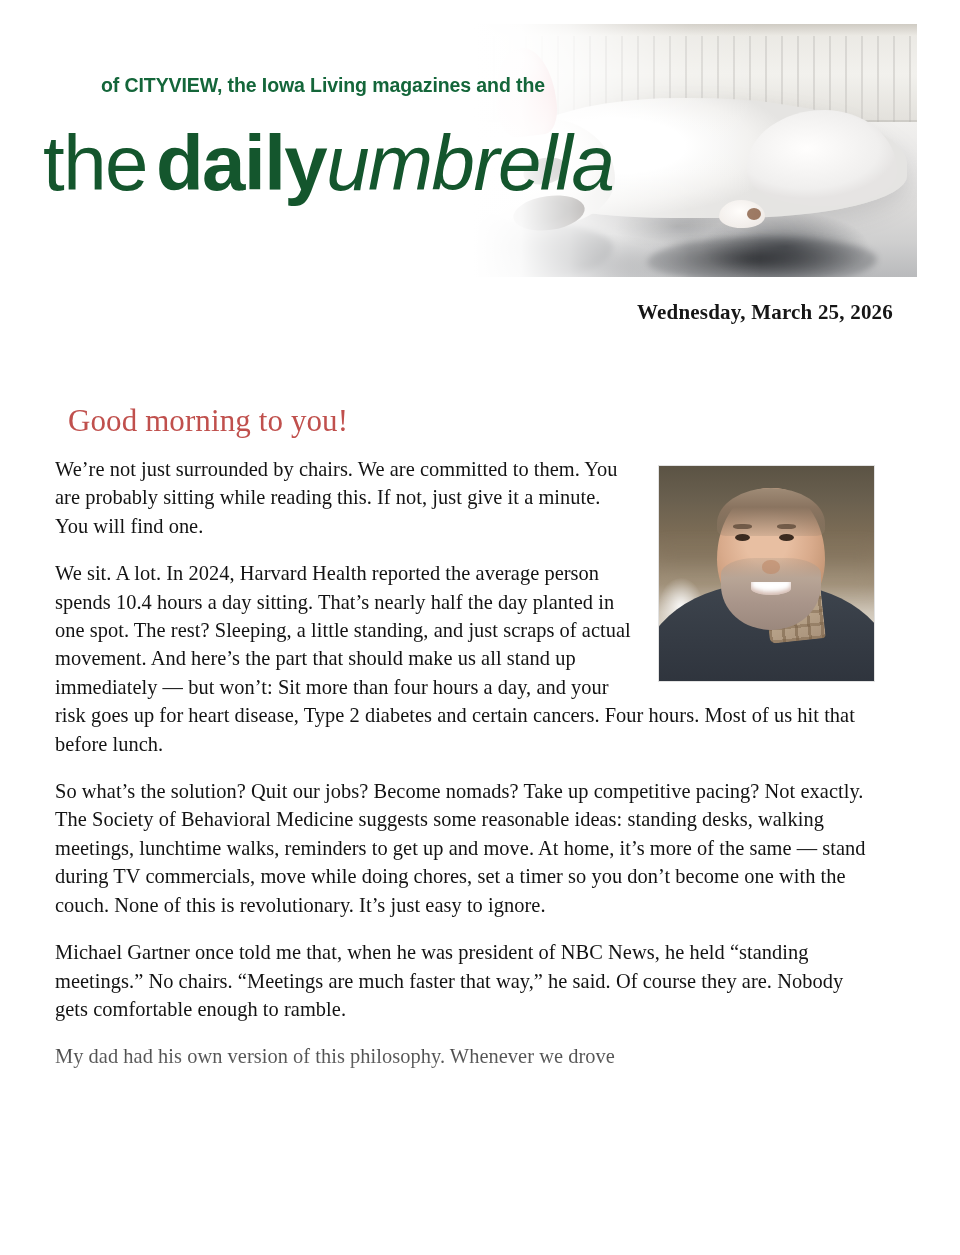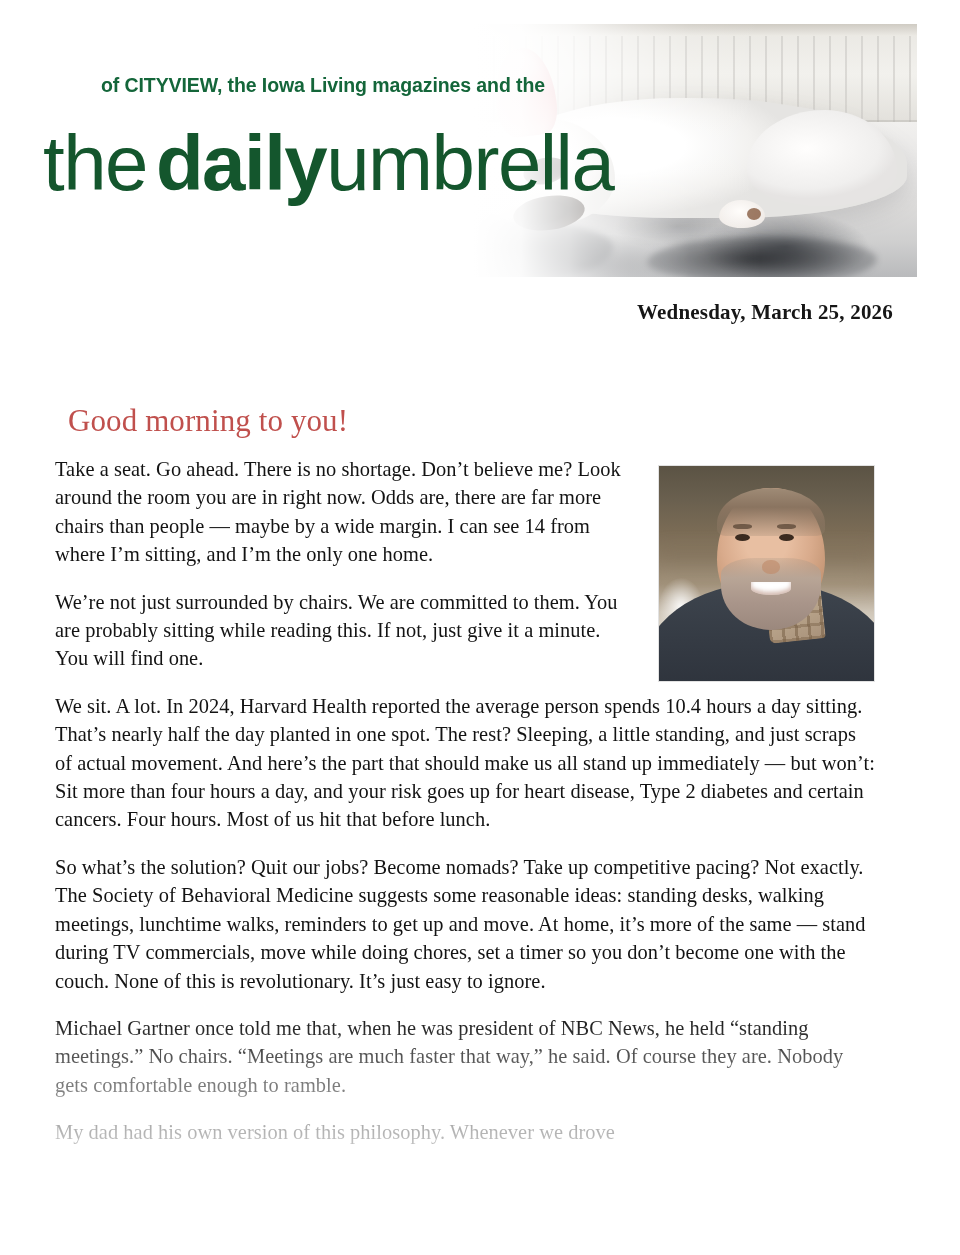--- a/index.html
+++ b/index.html
@@ -190,21 +190,21 @@
     font-family: "Liberation Sans", "DejaVu Sans", sans-serif;
     font-size: 78px;
     line-height: 86px;
     color: #14562d;
     margin-top: 20px;
     white-space: nowrap;
     letter-spacing: -1.5px;
   }
   .logo-the  { font-weight: 400; }
   .logo-daily{ font-weight: 700; margin-left: 9px; }
-  .logo-umb  { font-weight: 300; }
+  .logo-umb  { font-weight: 300; font-style: italic; }
 
   
   .date-line {
     position: absolute;
     left: 0; top: 300px;
     width: 893px;
     text-align: right;
     font-size: 21px;
     font-weight: bold;
     color: #161616;
@@ -420,21 +420,20 @@
       <div class="pt-hair"></div>
       <div class="pt-brow-l"></div>
       <div class="pt-brow-r"></div>
       <div class="pt-eye-l"></div>
       <div class="pt-eye-r"></div>
       <div class="pt-beard"></div>
       <div class="pt-nose"></div>
       <div class="pt-mouth"></div>
     </div>
 
-    <p>Take a seat. Go ahead. There is no shortage. Don’t believe me? Look around the room you are in right now. Odds are, there are far more chairs than people — maybe by a wide margin. I can see 14 from where I’m sitting, and I’m the only one home.</p>
     <p>We’re not just surrounded by chairs. We are committed to them. You are probably sitting while reading this. If not, just give it a minute. You will find one.</p>
     <p>We sit. A lot. In 2024, Harvard Health reported the average person spends 10.4 hours a day sitting. That’s nearly half the day planted in one spot. The rest? Sleeping, a little standing, and just scraps of actual movement. And here’s the part that should make us all stand up immediately — but won’t: Sit more than four hours a day, and your risk goes up for heart disease, Type 2 diabetes and certain cancers. Four hours. Most of us hit that before lunch.</p>
     <p>So what’s the solution? Quit our jobs? Become nomads? Take up competitive pacing? Not exactly. The Society of Behavioral Medicine suggests some reasonable ideas: standing desks, walking meetings, lunchtime walks, reminders to get up and move. At home, it’s more of the same — stand during TV commercials, move while doing chores, set a timer so you don’t become one with the couch. None of this is revolutionary. It’s just easy to ignore.</p>
     <p>Michael Gartner once told me that, when he was president of NBC News, he held “standing meetings.” No chairs. “Meetings are much faster that way,” he said. Of course they are. Nobody gets comfortable enough to ramble.</p>
     <p>My dad had his own version of this philosophy. Whenever we drove</p>
 
   </div>
   <div class="fade-veil"></div>
 </div>
 

